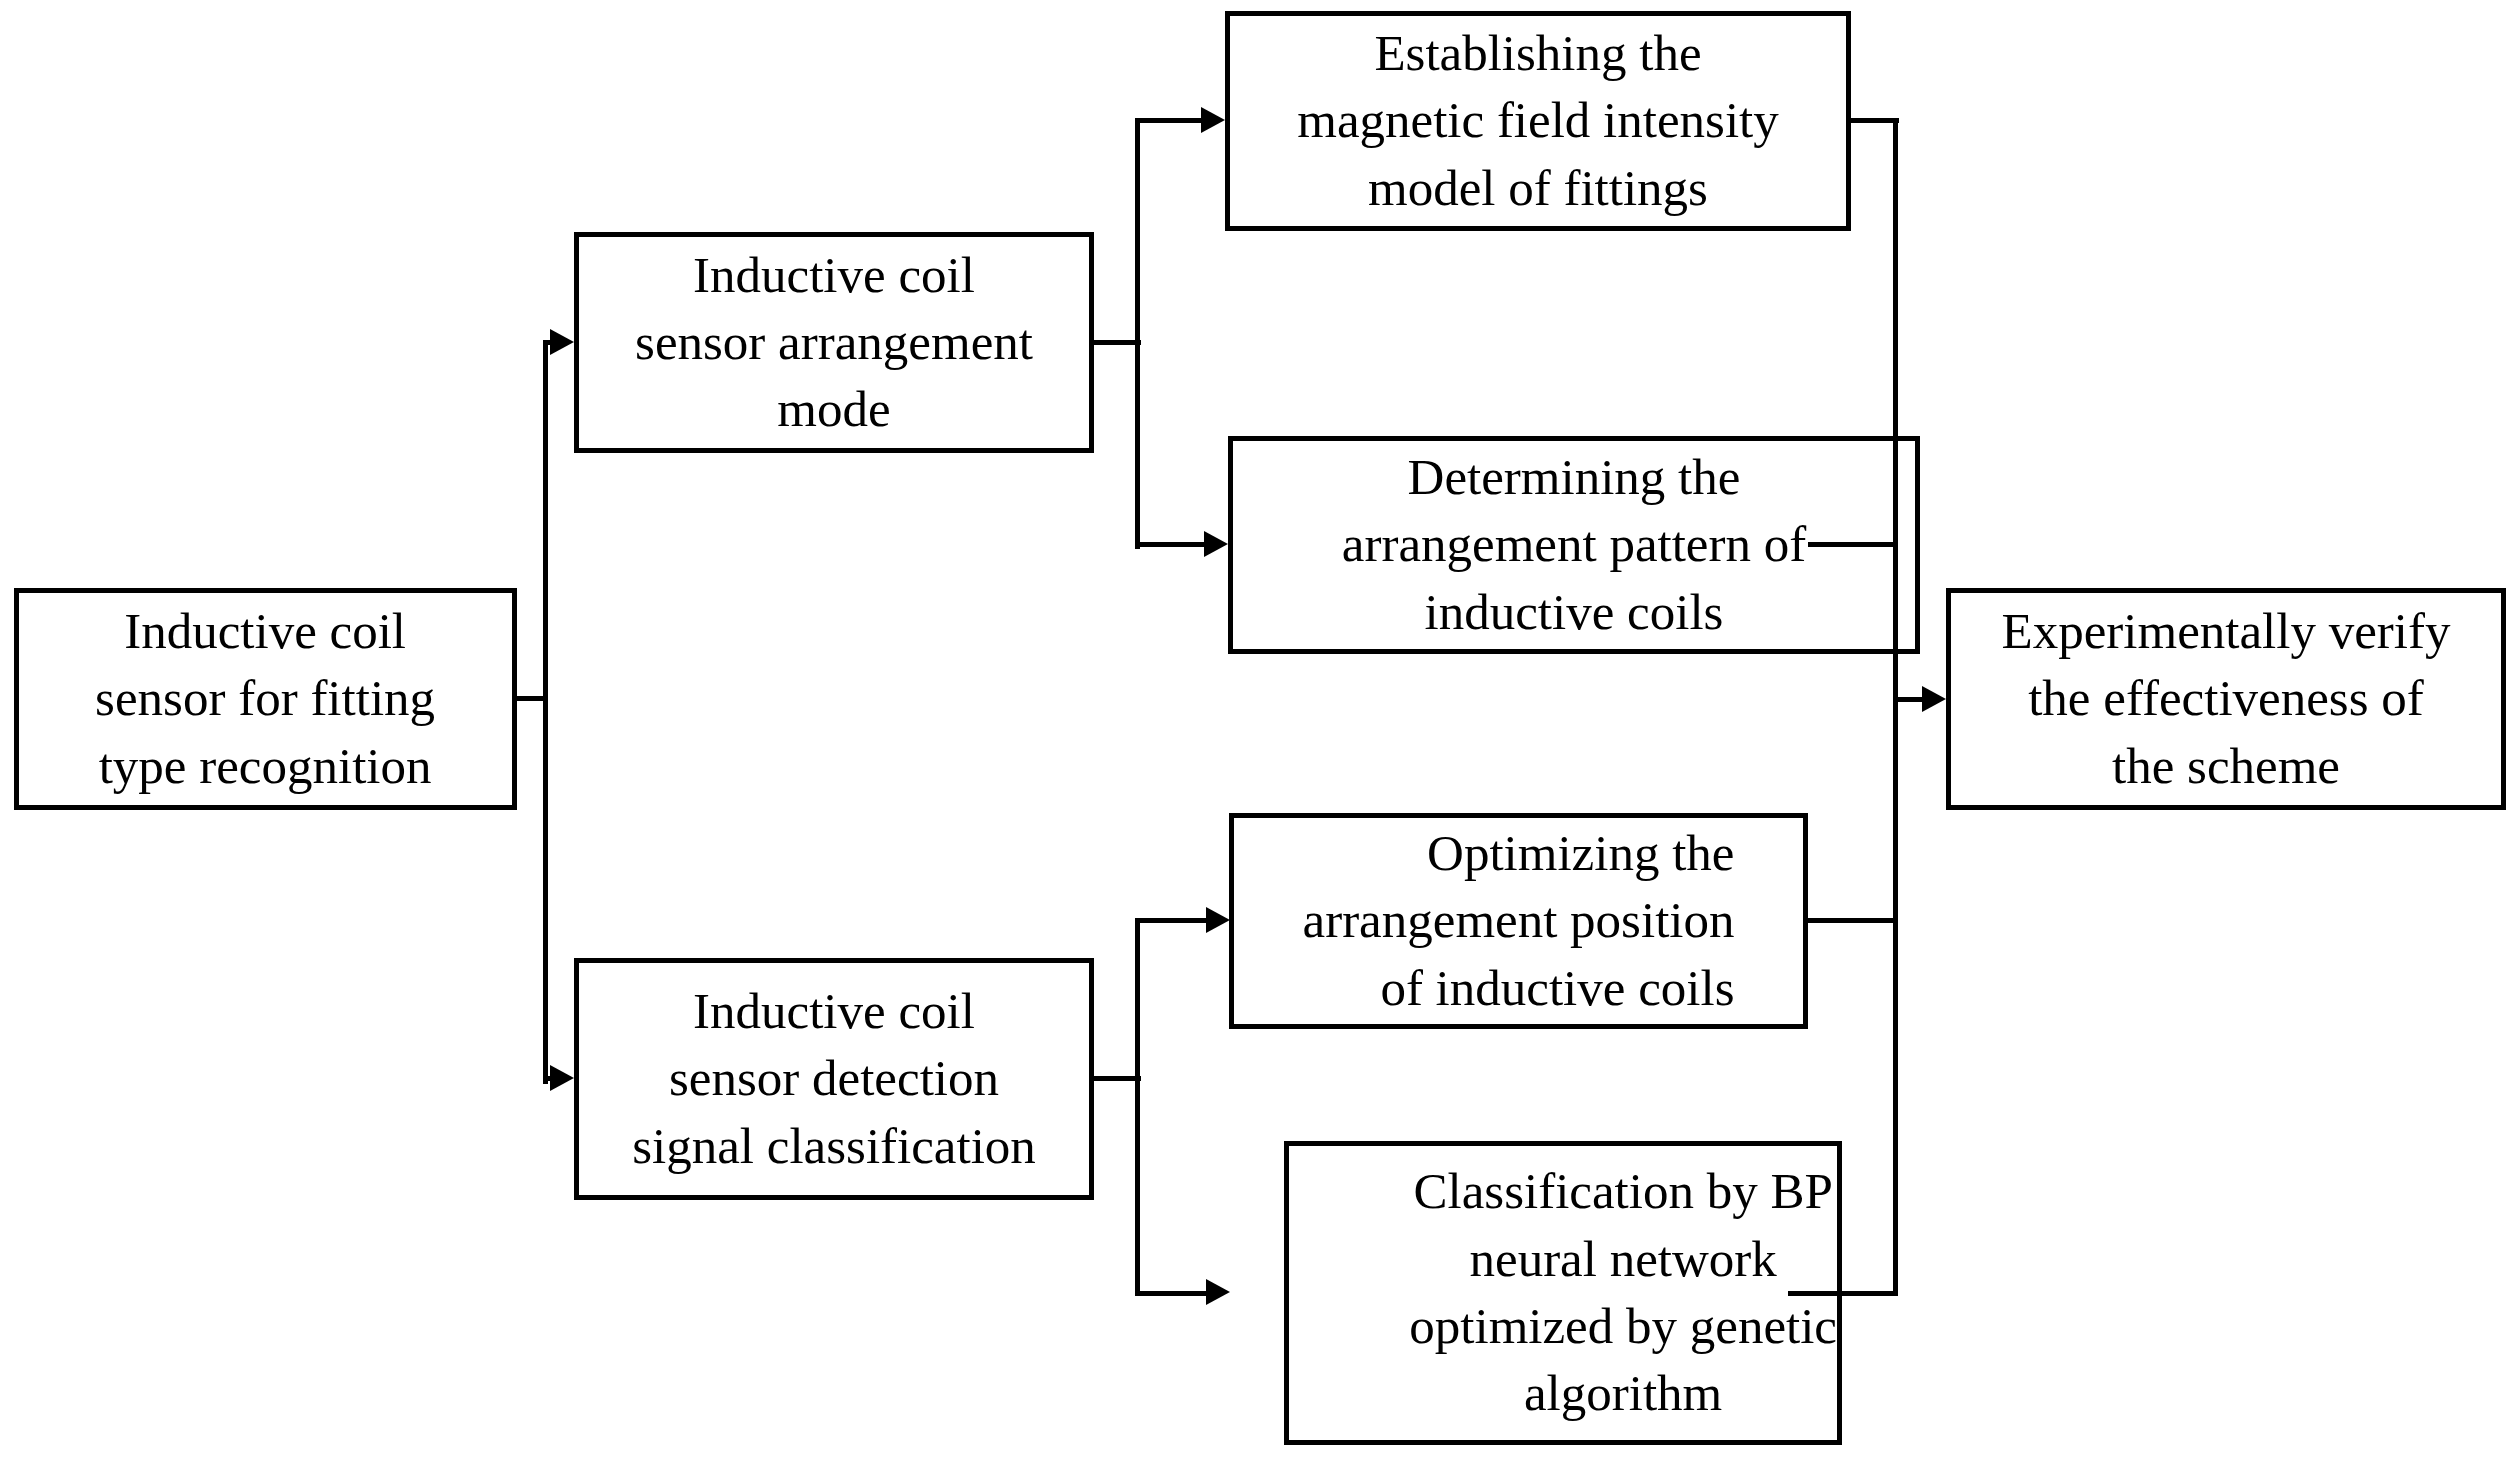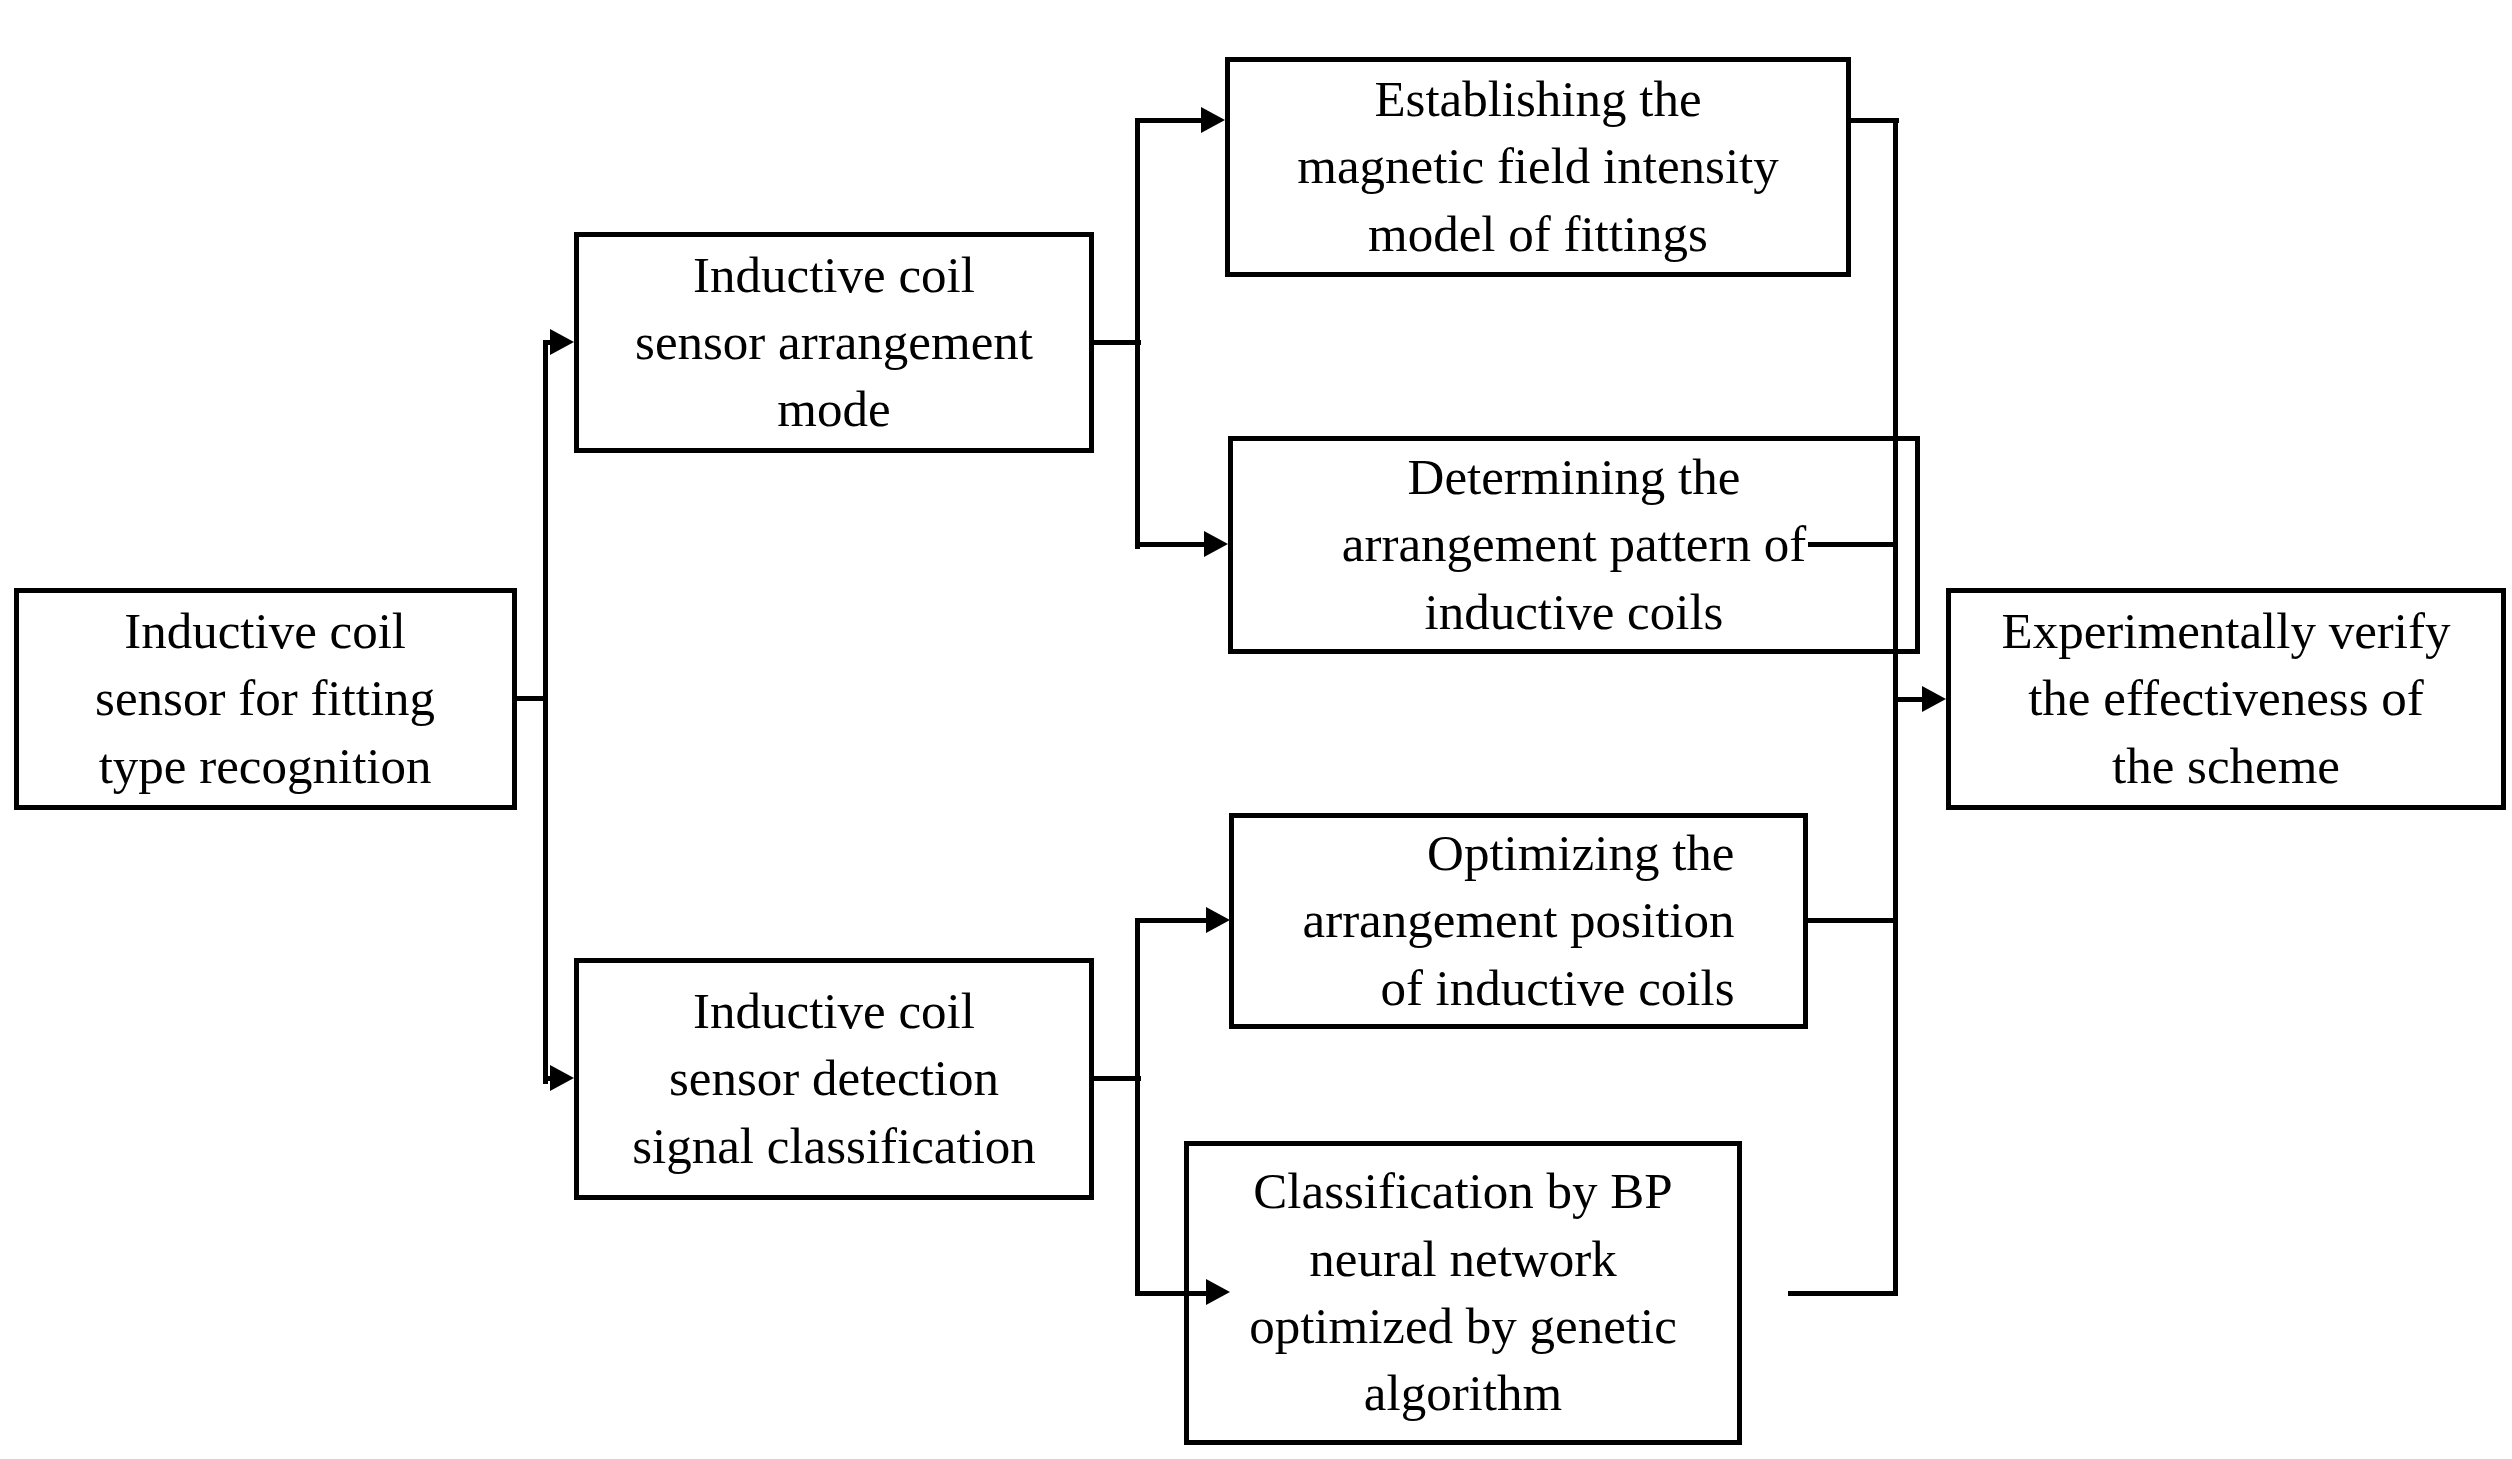--- a/index.html
+++ b/index.html
@@ -57,39 +57,39 @@
 sensor arrangement
 mode</span>
   </div>
 
   <div class="box" style="left:574px; top:958px; width:520px; height:242px;">
     <span>Inductive coil
 sensor detection
 signal classification</span>
   </div>
 
-  <div class="box" style="left:1225px; top:11px; width:626px; height:220px;margin-top:46px;">
+  <div class="box" style="left:1225px; top:11px; width:626px; height:220px;">
     <span>Establishing the
 magnetic field intensity
 model of fittings</span>
   </div>
 
   <div class="box" style="left:1228px; top:436px; width:692px; height:218px;">
     <span>Determining the
 arrangement pattern of
 inductive coils</span>
   </div>
 
   <div class="box" style="left:1229px; top:813px; width:579px; height:216px;text-align:right;">
     <span>Optimizing the
 arrangement position
 of inductive coils</span>
   </div>
 
-  <div class="box" style="left:1184px; top:1141px; width:558px; height:304px;">
+  <div class="box" style="left:1284px; top:1141px; width:558px; height:304px;justify-content:flex-end;">
     <span>Classification by BP
 neural network
 optimized by genetic
 algorithm</span>
   </div>
 
   <div class="box" style="left:1946px; top:588px; width:560px; height:222px;">
     <span>Experimentally verify
 the effectiveness of
 the scheme</span>

